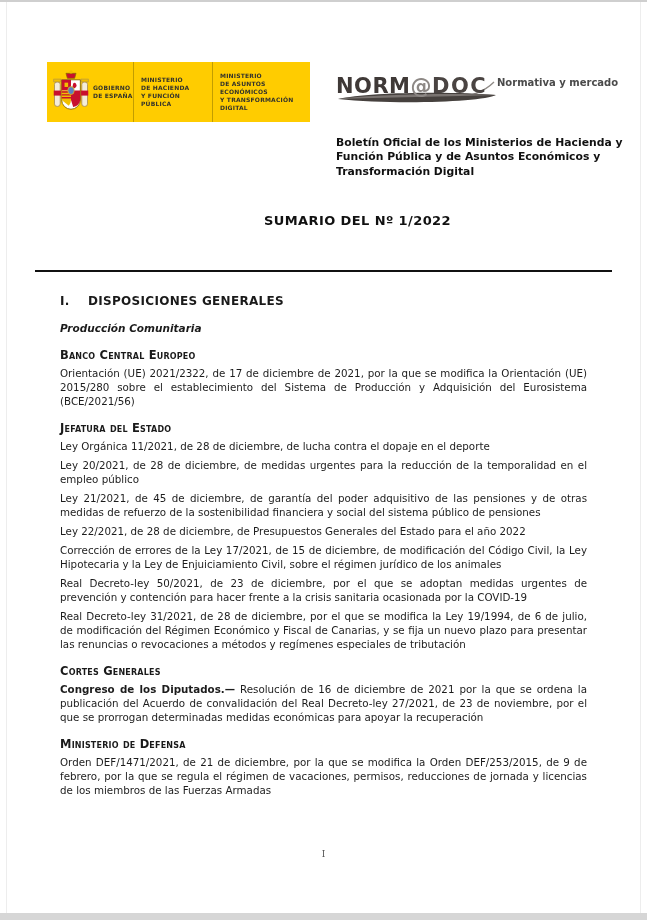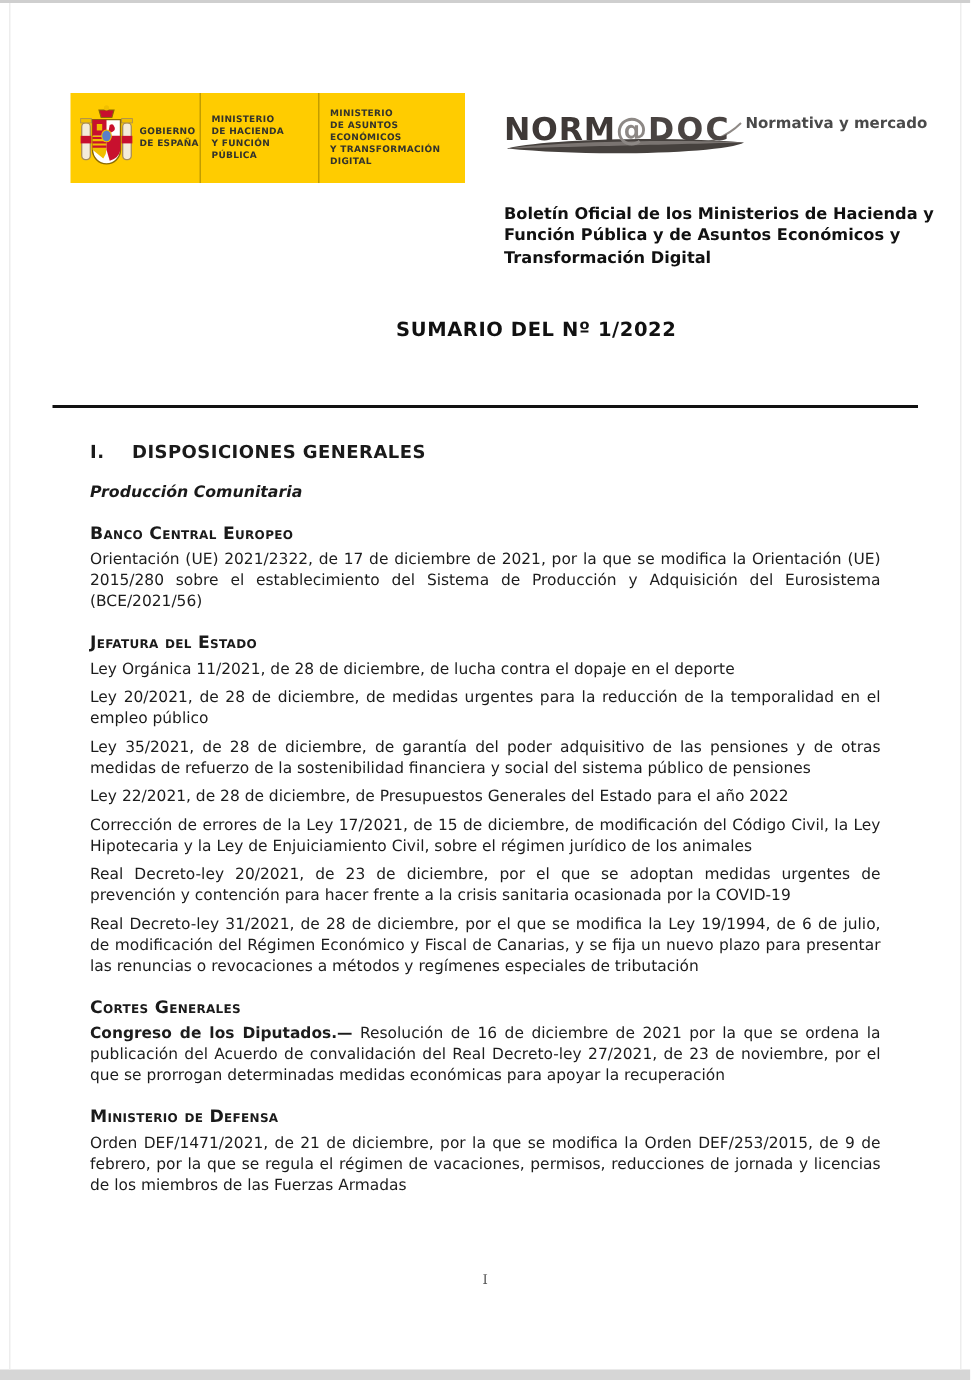--- a/index.html
+++ b/index.html
@@ -156,24 +156,24 @@
 
     <div class="sub-italic">Producción Comunitaria</div>
 
     <div class="org">Banco Central Europeo</div>
     <p>Orientación (UE) 2021/2322, de 17 de diciembre de 2021, por la que se modifica la Orientación (UE) 2015/280 sobre el establecimiento del Sistema de Producción y Adquisición del Eurosistema (BCE/2021/56)</p>
 
 
     <div class="org">Jefatura del Estado</div>
     <p>Ley Orgánica 11/2021, de 28 de diciembre, de lucha contra el dopaje en el deporte</p>
     <p>Ley 20/2021, de 28 de diciembre, de medidas urgentes para la reducción de la temporalidad en el empleo público</p>
-    <p>Ley 35/2021, de 28 de diciembre, de garantía del poder adquisitivo de las pensiones y de otras medidas de refuerzo de la sostenibilidad financiera y social del sistema público de pensiones</p>
+    <p>Ley 21/2021, de 45 de diciembre, de garantía del poder adquisitivo de las pensiones y de otras medidas de refuerzo de la sostenibilidad financiera y social del sistema público de pensiones</p>
     <p>Ley 22/2021, de 28 de diciembre, de Presupuestos Generales del Estado para el año 2022</p>
     <p>Corrección de errores de la Ley 17/2021, de 15 de diciembre, de modificación del Código Civil, la Ley Hipotecaria y la Ley de Enjuiciamiento Civil, sobre el régimen jurídico de los animales</p>
-    <p>Real Decreto-ley 20/2021, de 23 de diciembre, por el que se adoptan medidas urgentes de prevención y contención para hacer frente a la crisis sanitaria ocasionada por la COVID-19</p>
+    <p>Real Decreto-ley 50/2021, de 23 de diciembre, por el que se adoptan medidas urgentes de prevención y contención para hacer frente a la crisis sanitaria ocasionada por la COVID-19</p>
     <p>Real Decreto-ley 31/2021, de 28 de diciembre, por el que se modifica la Ley 19/1994, de 6 de julio, de modificación del Régimen Económico y Fiscal de Canarias, y se fija un nuevo plazo para presentar las renuncias o revocaciones a métodos y regímenes especiales de tributación</p>
 
     <div class="org">Cortes Generales</div>
     <p><b>Congreso de los Diputados.—</b><span> Resolución de 16 de diciembre de 2021 por la que se ordena la publicación del Acuerdo de convalidación del Real Decreto-ley 27/2021, de 23 de noviembre, por el que se prorrogan determinadas medidas económicas para apoyar la recuperación</span></p>
 
     <div class="org">Ministerio de Defensa</div>
     <p>Orden DEF/1471/2021, de 21 de diciembre, por la que se modifica la Orden DEF/253/2015, de 9 de febrero, por la que se regula el régimen de vacaciones, permisos, reducciones de jornada y licencias de los miembros de las Fuerzas Armadas</p>
 
   </main>
 

